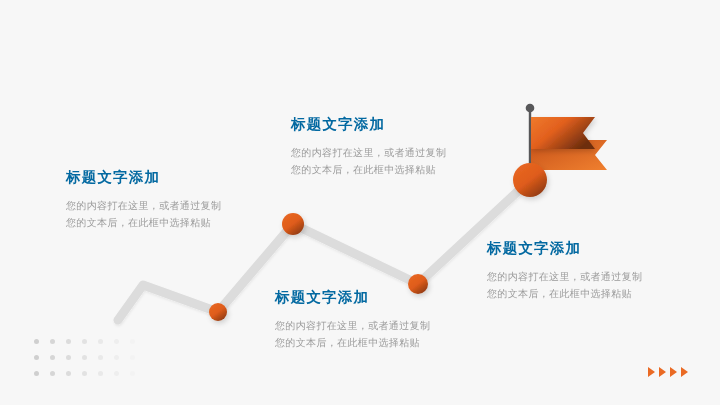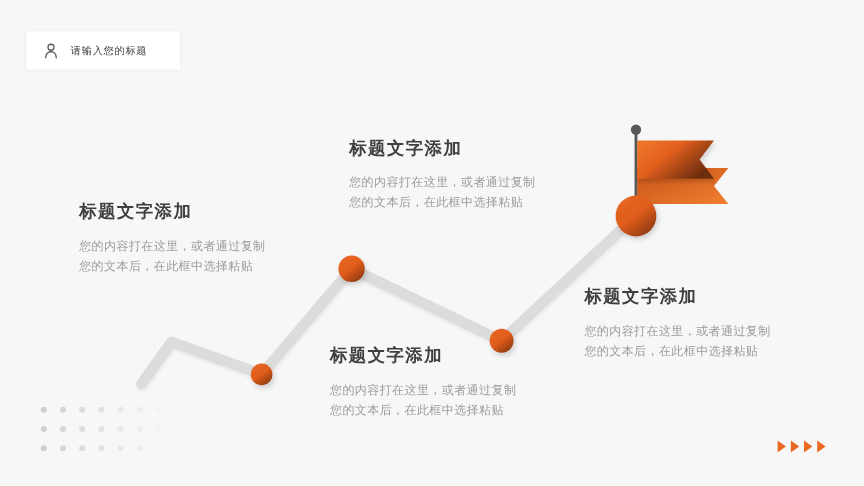--- a/index.html
+++ b/index.html
@@ -65,21 +65,21 @@
     pointer-events: none;
   }
 
   
   .text-block {
     position: absolute;
   }
   .tb-title {
     font-size: 14.5px;
     font-weight: bold;
-    color: #404040;
+    color: #0369a1;
     letter-spacing: 1.2px;
     line-height: 1;
     white-space: nowrap;
     margin: 0 0 12px 0;
   }
   .tb-body {
     font-size: 10px;
     color: #9b9b9b;
     letter-spacing: .35px;
     line-height: 17px;
@@ -125,27 +125,20 @@
     border-left: 7px solid #ea6a24;
     margin-right: 4px;
   }
   .arrow-tri:last-child { margin-right: 0; }
 </style>
 </head>
 <body>
 
 <div id="slide">
 
-  <div class="header-card">
-    <svg class="header-icon" viewBox="0 0 24 24">
-      <circle cx="12" cy="7" r="4" fill="none" stroke="#3b3b3b" stroke-width="1.7"></circle>
-      <path d="M5 21 C5 15.8 8.3 13 12 13 C15.7 13 19 15.8 19 21" fill="none" stroke="#3b3b3b" stroke-width="1.7" stroke-linecap="round"></path>
-    </svg>
-    <span class="header-title">请输入您的标题</span>
-  </div>
 
   <svg id="pathLayer" viewBox="0 0 720 405">
     <defs>
       <linearGradient id="gradCircle" x1="0%" y1="0%" x2="75%" y2="100%">
         <stop offset="0%" stop-color="#ea6a24"></stop>
         <stop offset="55%" stop-color="#df5c1b"></stop>
         <stop offset="100%" stop-color="#8e3a12"></stop>
       </linearGradient>
       <linearGradient id="gradFlagMain" x1="0%" y1="0%" x2="100%" y2="60%">
         <stop offset="0%" stop-color="#ef7a2c"></stop>

